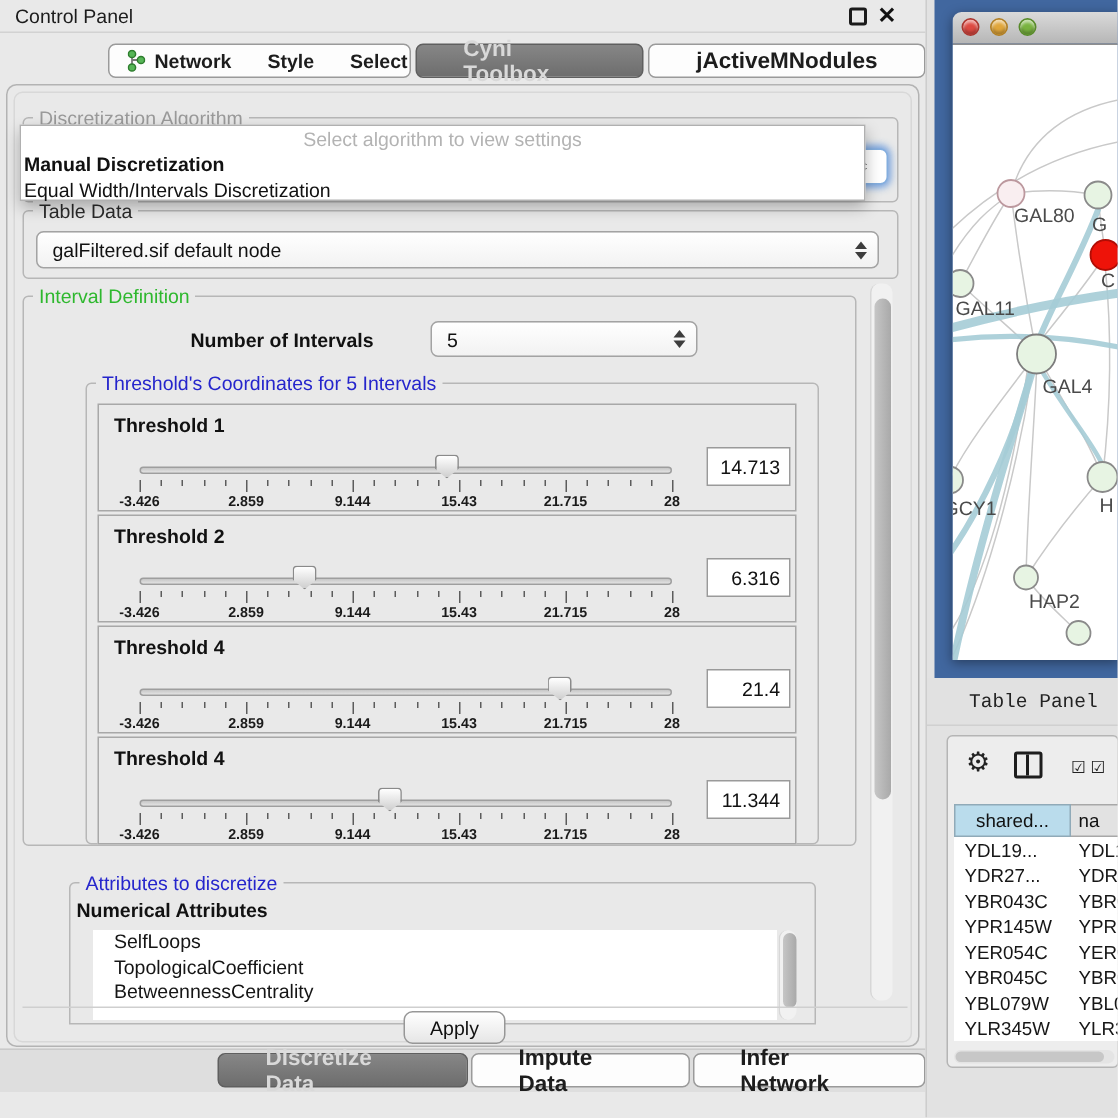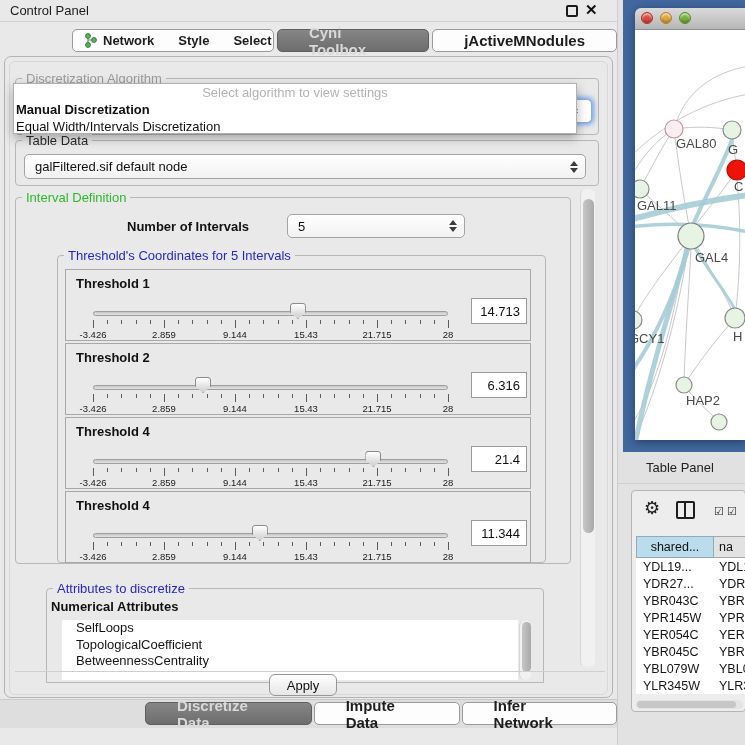--- a/index.html
+++ b/index.html
@@ -51,21 +51,21 @@
   .viewport { position:absolute; left:10px; top:186px; width:587px; height:612px; overflow:hidden; }
 
   .thr-panel { position:absolute; left:7px; width:466px; height:72px; border:1px solid #a8a8a8; background:#e9e9e9; }
   .thr-label { position:absolute; left:10px; top:6px; font-size:13px; font-weight:bold; color:#111; }
   .track { position:absolute; left:27px; top:41px; width:355px; height:5px; border:1px solid #9e9e9e; border-radius:3px;
            background:linear-gradient(#c6c6c6,#e3e3e3); }
   .thumb { position:absolute; top:33px; width:16px; height:16px; background:linear-gradient(#ffffff,#cfcfcf);
            border:1px solid #8a8a8a; border-radius:3px;
            clip-path:polygon(0 0,100% 0,100% 58%,50% 100%,0 58%); }
   .tickline { position:absolute; width:1px; background:#5c5c5c; }
-  .ticklab { position:absolute; width:60px; text-align:center; font-size:9.5px; font-weight:normal; color:#1a1a1a; }
+  .ticklab { position:absolute; width:60px; text-align:center; font-size:9.5px; font-weight:bold; color:#1a1a1a; }
   .vbox { position:absolute; left:405px; top:28px; width:56px; height:26px; background:#fff; border:1px solid #9a9a9a;
           font-size:13px; color:#111; display:flex; align-items:center; justify-content:flex-end; padding-right:6px; }
 
   .attr-list { position:absolute; background:#fff; font-size:13px; color:#151515; }
   .attr-list div { line-height:16.5px; padding-left:14px; white-space:nowrap; }
   .sb-v { position:absolute; background:#f1f1f1; border-left:1px solid #d7d7d7; border-radius:6px; }
   .sb-thumb { position:absolute; background:linear-gradient(90deg,#c6c6c6,#a9a9a9); border-radius:6px; }
 
   .apply-sep { position:absolute; left:10px; top:614px; width:590px; height:1px; background:#cfcfcf; }
   .apply-btn { position:absolute; left:264px; top:617px; width:68px; height:22px; background:linear-gradient(#ffffff,#e6e6e6);
@@ -79,21 +79,21 @@
   
   .right-panel { position:absolute; left:617px; top:0; width:128px; height:745px; background:#e2e2e2; border-left:1px solid #cdcdcd; }
   .blue-frame { position:absolute; left:5px; top:0; width:123px; height:452px; background:#41679f; }
   .mac-win { position:absolute; left:12px; top:8px; width:111px; height:432px; border-radius:6px 0 0 0; overflow:hidden;
              box-shadow:0 2px 8px rgba(0,0,0,.4); }
   .mac-titlebar { position:absolute; left:0; top:0; width:100%; height:22px; background:linear-gradient(#dadada,#b6b6b6);
                   border-bottom:1px solid #8e8e8e; }
   .light { position:absolute; top:4px; width:12px; height:12px; border-radius:50%; box-shadow:inset 0 2px 2px rgba(255,255,255,.6), inset 0 -2px 2px rgba(0,0,0,.25); }
   .net-canvas { position:absolute; left:0; top:22px; width:111px; height:410px; background:#ffffff; overflow:hidden; }
 
-  .tp-bar { position:absolute; left:0; top:452px; width:128px; height:32px; background:#e1e1e1; border-bottom:1px solid #d0d0d0; }
+  .tp-bar { position:absolute; left:0; top:452px; width:128px; height:32px; background:#e1e1e1; border-bottom:1px solid #d0d0d0;font-family:Liberation Mono, monospace; }
   .tp-bar span { position:absolute; left:28px; top:8px; font-size:13px; color:#222; }
   .tp-panel { position:absolute; left:13px; top:490px; width:115px; height:222px; background:#ededed; border:1px solid #b5b5b5; border-radius:4px; }
   .gear { position:absolute; left:12px; top:8px; font-size:18px; color:#222; line-height:18px; }
   .col-ico { position:absolute; left:44px; top:10px; width:19px; height:18px; border:2px solid #1d1d1d; border-radius:2px; }
   .col-ico:before { content:""; position:absolute; left:6px; top:0; width:2px; height:14px; background:#1d1d1d; }
   .chk { position:absolute; top:14px; font-size:11px; color:#222; }
   .tp-table { position:absolute; left:4px; top:45px; width:111px; height:158px; overflow:hidden; background:#fff; }
   .hdr { display:flex; height:22px; font-size:12.5px; color:#111; }
   .hdr .c1 { width:78px; background:#badcec; border:1px solid #90aab8; display:flex; align-items:center; justify-content:center; }
   .hdr .c2 { width:33px; background:#e2e2e2; border:1px solid #a8a8a8; border-left:none; display:flex; align-items:center; padding-left:5px; }

